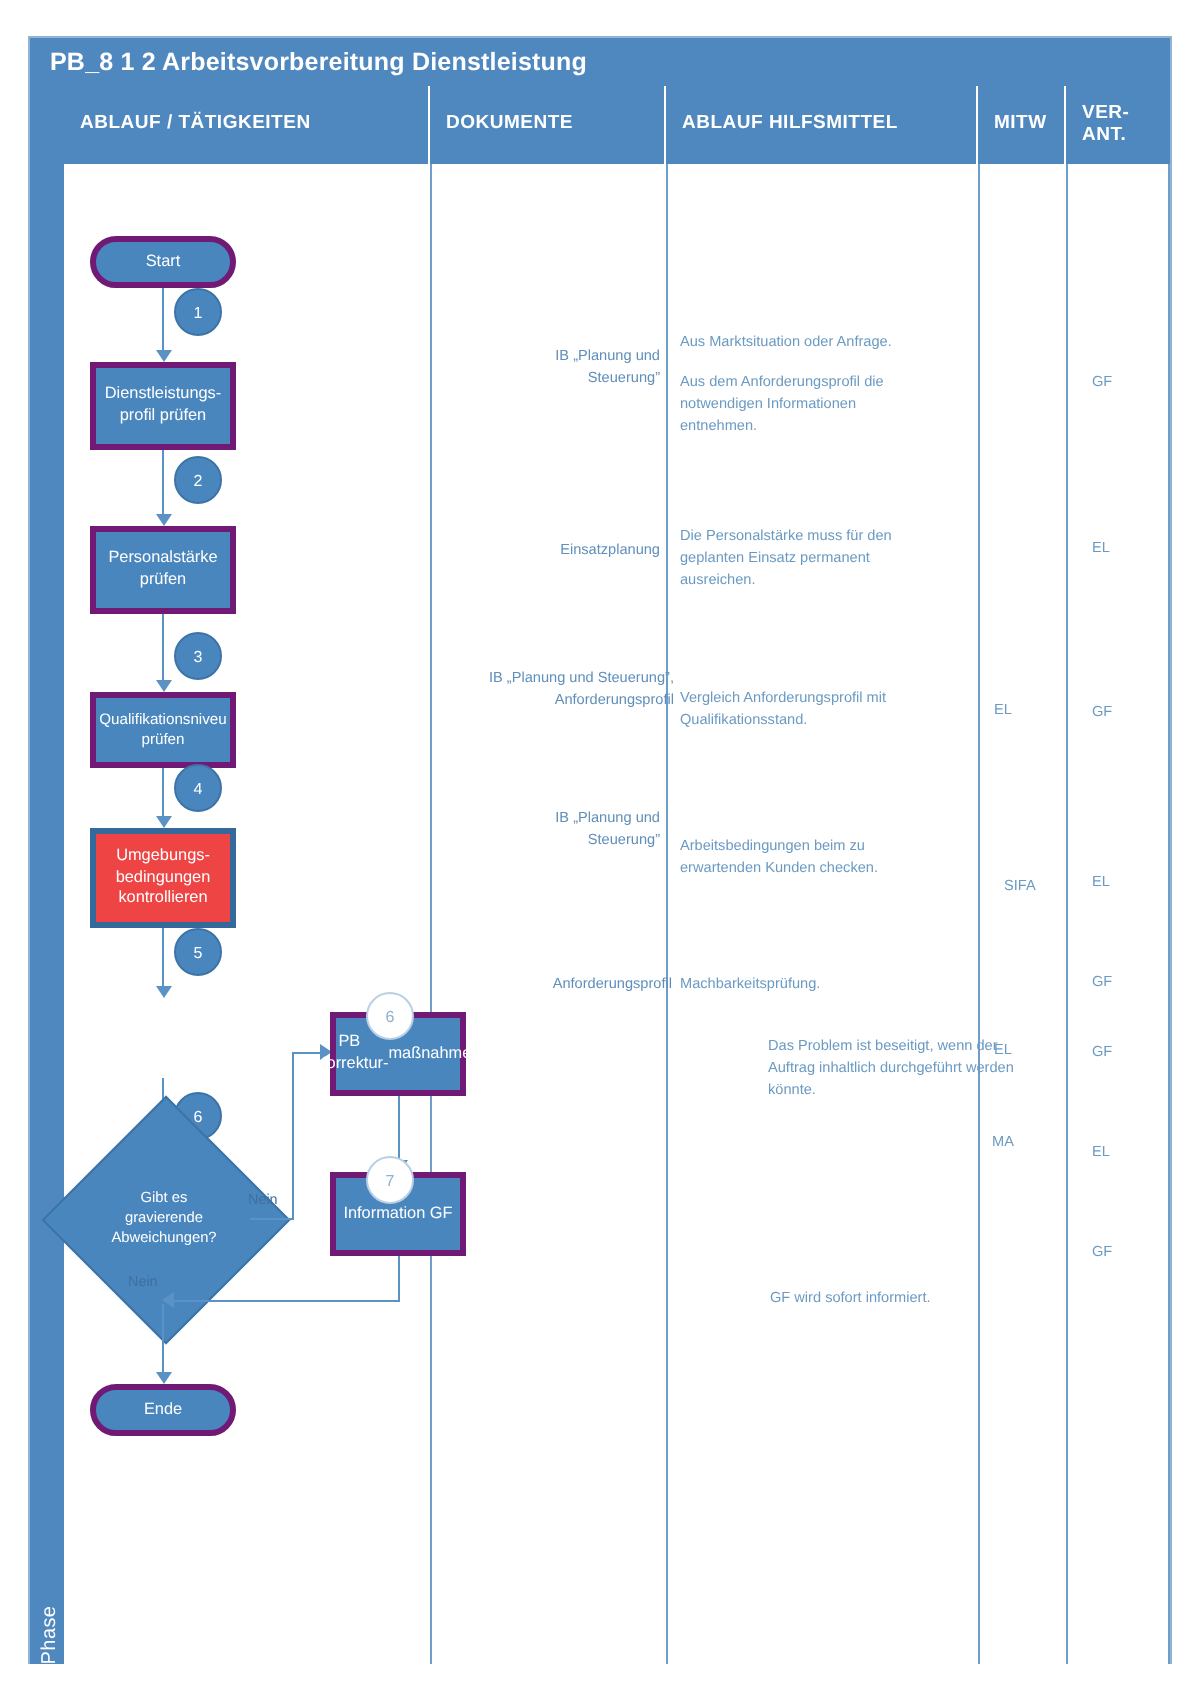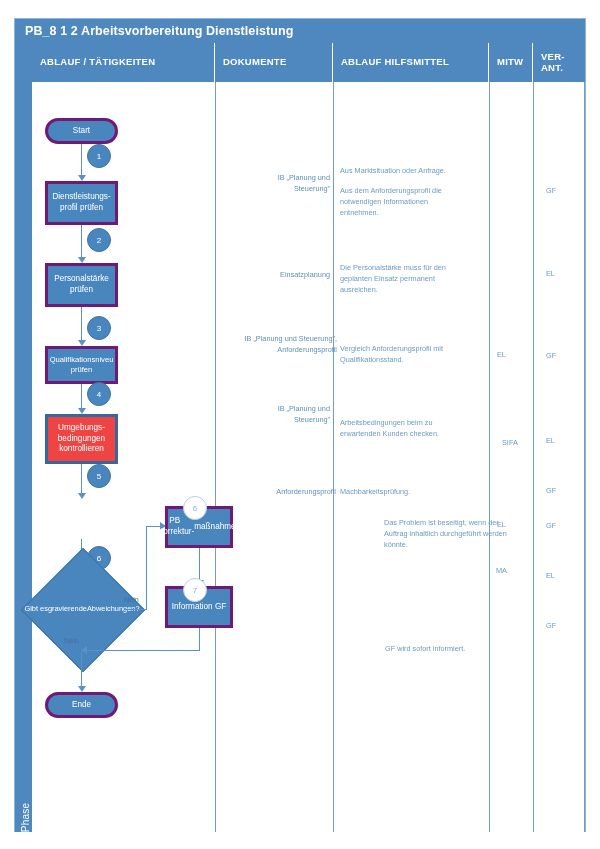--- a/index.html
+++ b/index.html
@@ -225,21 +225,21 @@
     </div>
 
 
     <div class="conn v" style="left:49px;top:457px;height:21px;"></div>
     <div class="arrow-d" style="left:46px;top:474px;"></div>
     <div class="bullet" style="left:55px;top:464px;">
       <span>6</span>
     </div>
 
     <div class="diamond" style="left:7px;top:484px;"></div>
-    <div class="diamond-label" style="left:-10px;top:497px;flex-direction:row;">
+    <div class="diamond-label" style="left:-10px;top:497px;flex-direction:column;">
       <span>Gibt es</span>
       <span>gravierende</span>
       <span>Abweichungen?</span>
     </div>
 
     <div class="conn h" style="left:93px;top:527px;width:22px;"></div>
     <div class="conn v" style="left:114px;top:444px;height:84px;"></div>
     <div class="conn h" style="left:114px;top:444px;width:16px;"></div>
     <div class="arrow-r" style="left:128px;top:440px;"></div>
     <div class="edge-label" style="left:92px;top:513px;">

